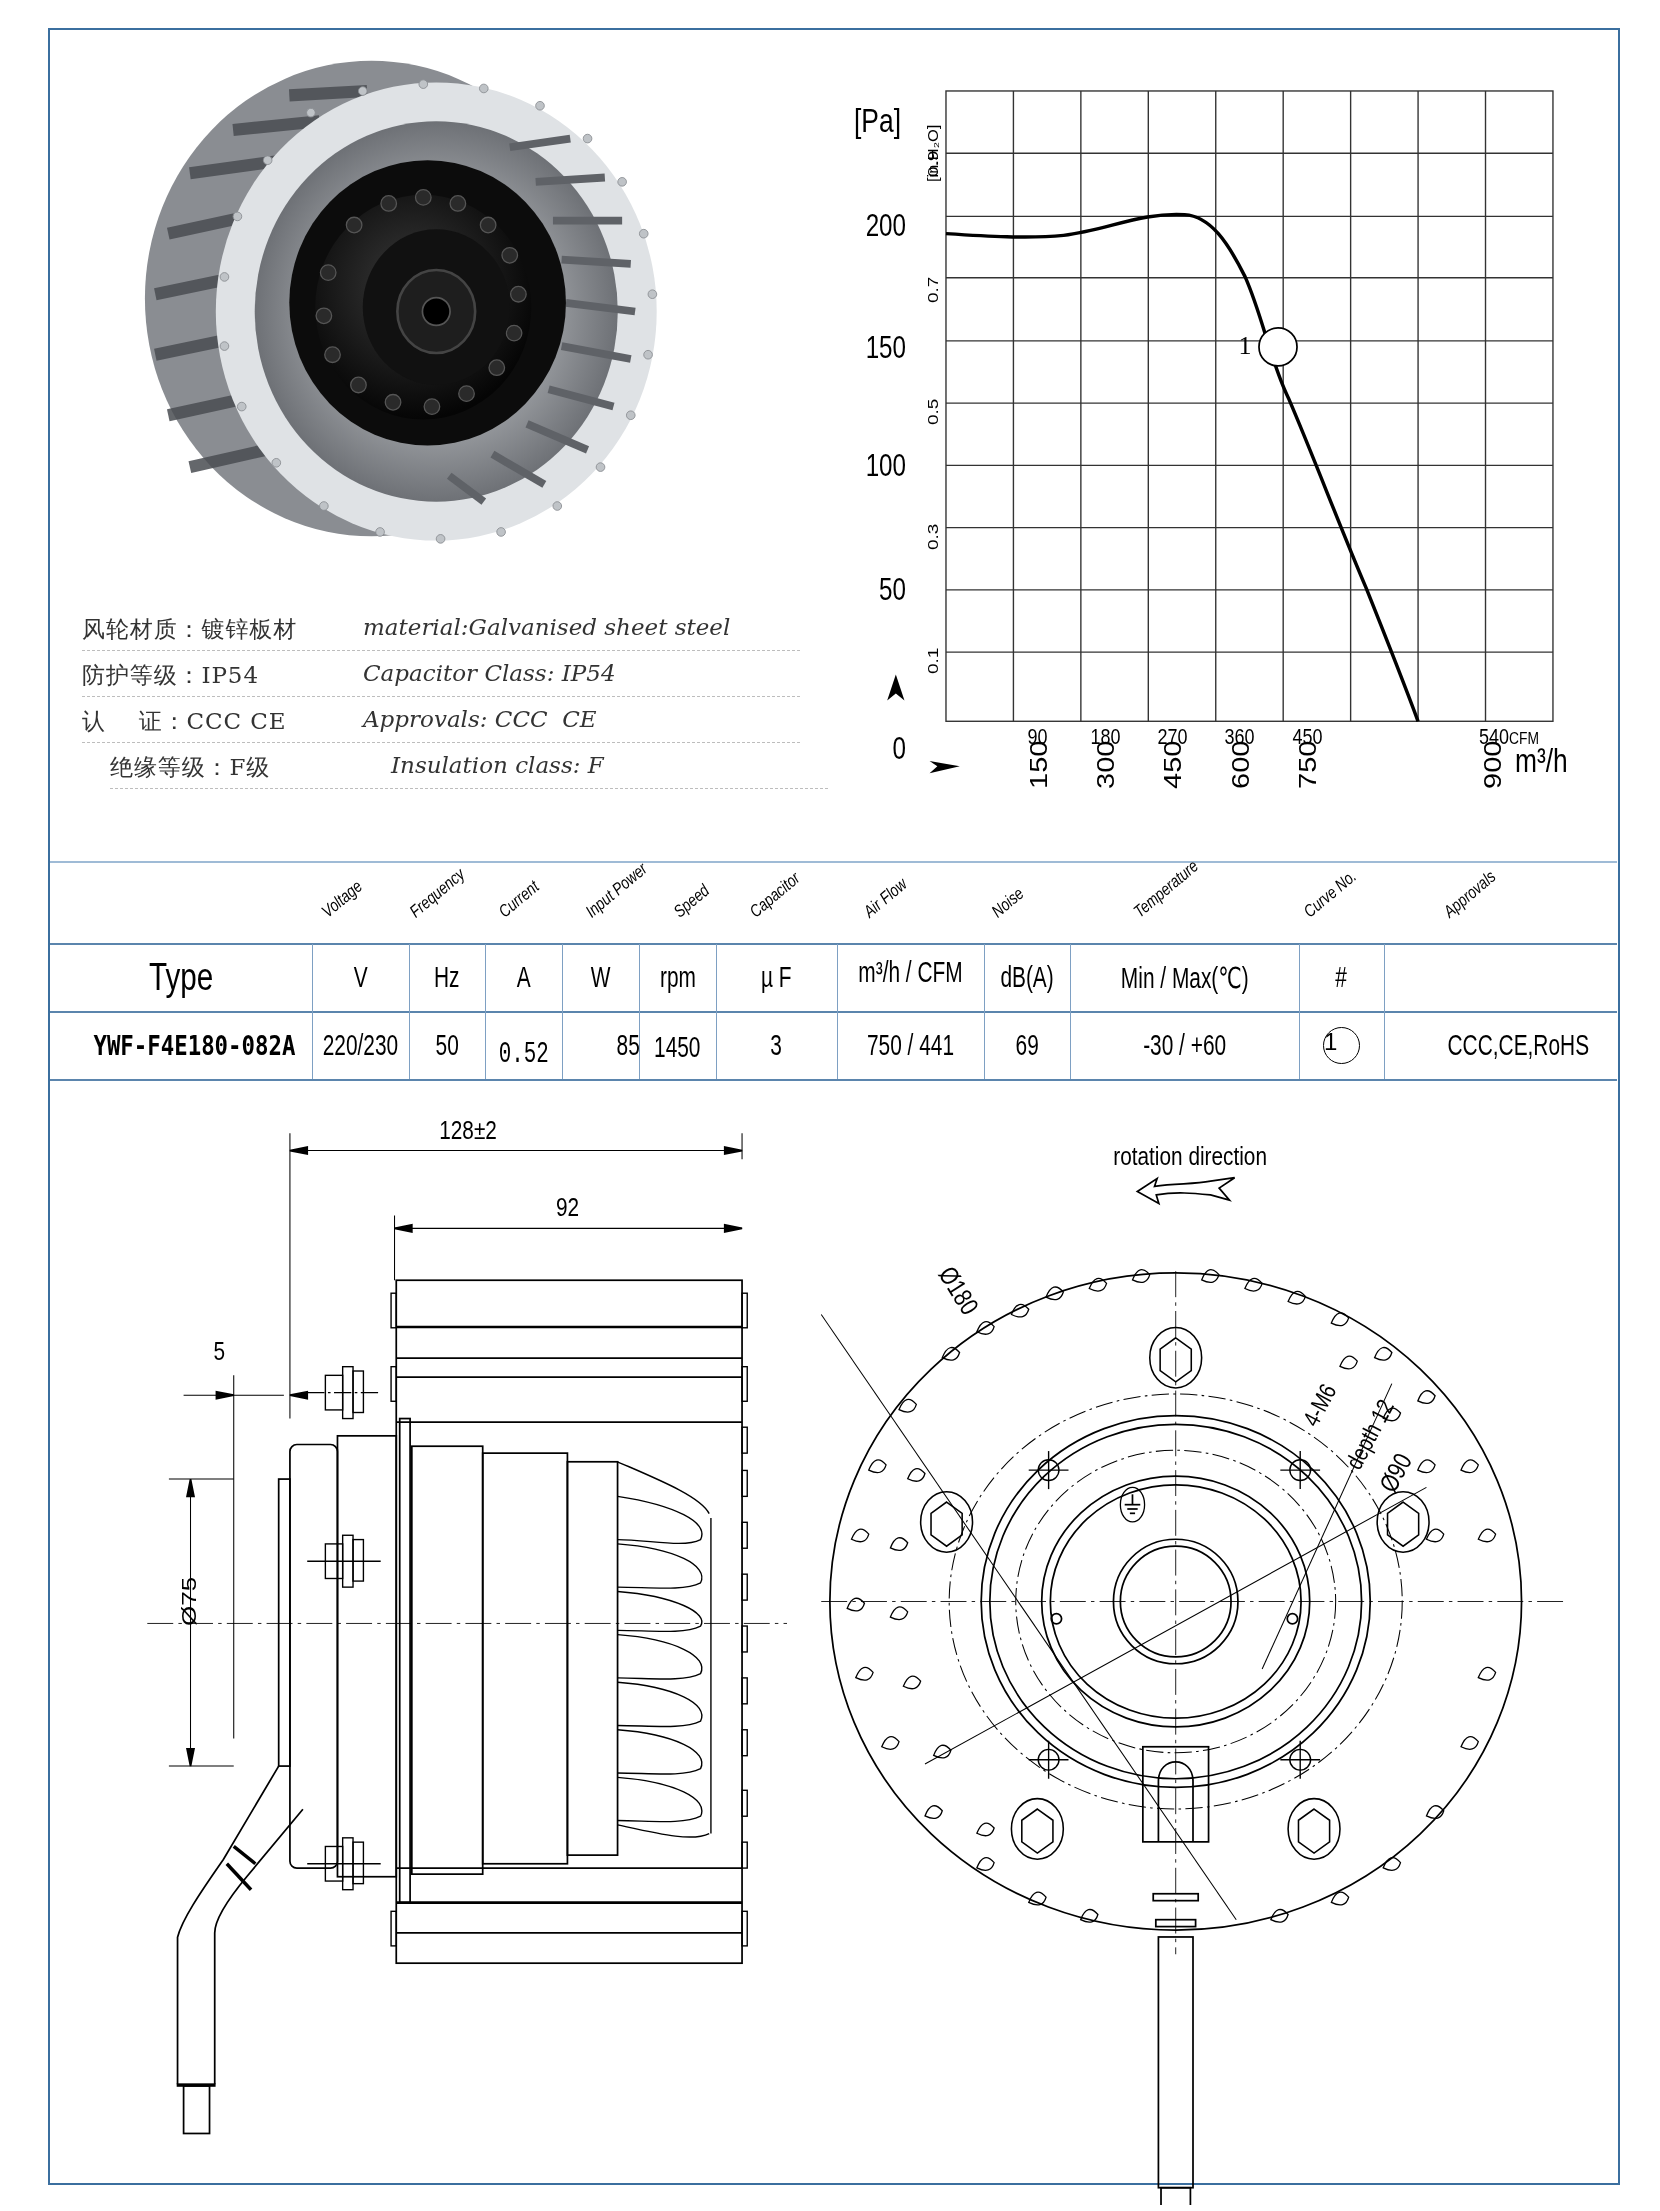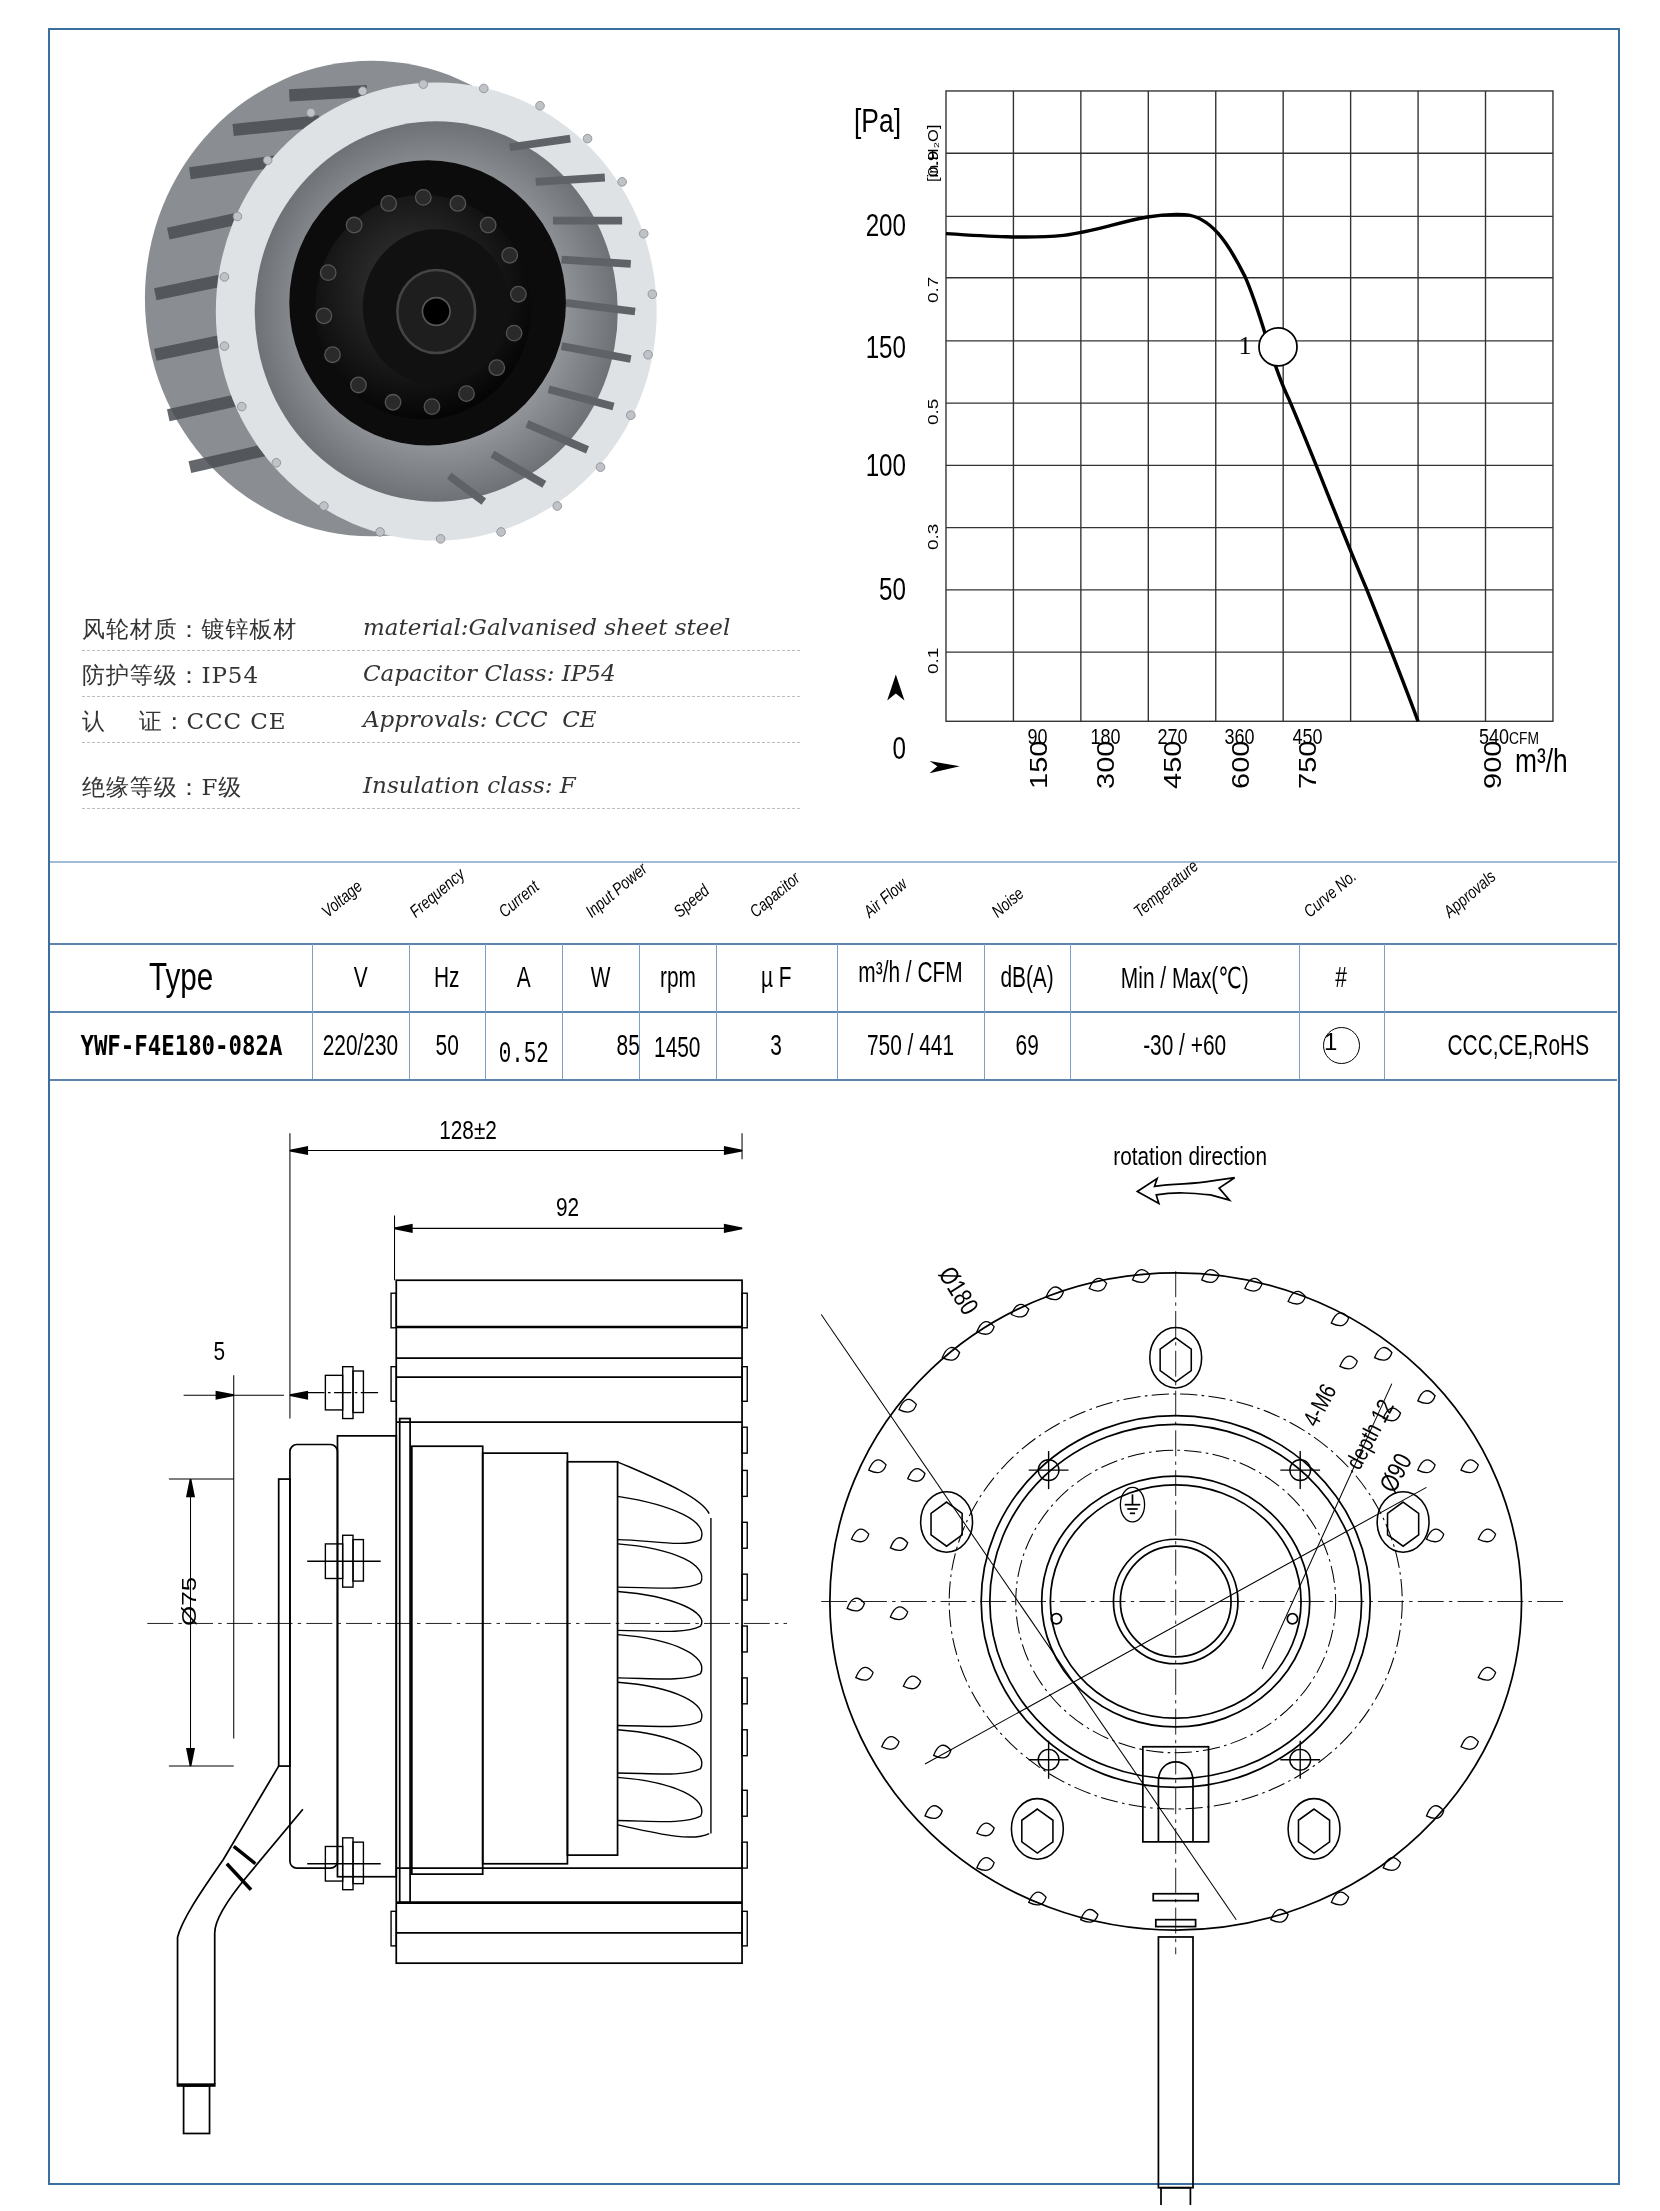--- a/index.html
+++ b/index.html
@@ -137,21 +137,21 @@
   <span class="en">material:Galvanised sheet steel</span>
 </div>
 <div class="spec-row" style="top:651px;">
   <span class="cn">防护等级：IP54</span>
   <span class="en">Capacitor Class: IP54</span>
 </div>
 <div class="spec-row" style="top:697px;">
   <span class="cn" style="white-space:pre;">认    证：CCC CE</span>
   <span class="en" style="white-space:pre;">Approvals: CCC  CE</span>
 </div>
-<div class="spec-row" style="top:763px;">
+<div class="spec-row" style="top:743px;margin-left:28px;">
   <span class="cn">绝缘等级：F级</span>
   <span class="en">Insulation class: F</span>
 </div>
 
 <div class="abs chart-ylabel-pa" style="left:854px;top:102px;transform:scaleX(0.8);transform-origin:left;">[Pa]</div>
 <div class="abs" style="left:925px;top:182px;font-size:16.4px;transform:rotate(-90deg) scaleY(0.85);transform-origin:left top;white-space:nowrap;">[in.H₂O]</div>
 
 <div class="ytick" style="left:837px;top:208px;">200</div>
 <div class="ytick" style="left:837px;top:330px;">150</div>
 <div class="ytick" style="left:837px;top:448px;">100</div>
@@ -277,21 +277,21 @@
   <div class="cell" style="left:1070px;top:944px;width:229px;height:67px;">
       <span>Min / Max(℃)</span>
     </div>
   <div class="cell" style="left:1299px;top:944px;width:85px;height:67px;">
       <span>#</span>
     </div>
   <div class="cell" style="left:1384px;top:944px;width:233px;height:67px;">
       <span></span>
     </div>
 
-  <div class="cell type" style="left:50px;top:1012px;width:262px;height:67px;">
+  <div class="cell type" style="left:50px;top:1012px;width:262px;height:67px;justify-content:flex-end;">
       <span>YWF-F4E180-082A</span>
     </div>
   <div class="cell" style="left:312px;top:1012px;width:97px;height:67px;">
       <span>220/230</span>
     </div>
   <div class="cell" style="left:409px;top:1012px;width:76px;height:67px;">
       <span>50</span>
     </div>
   <div class="cell" style="left:485px;top:1012px;width:77px;height:85px;font-family:Liberation Mono, monospace;">
       <span>0.52</span>

